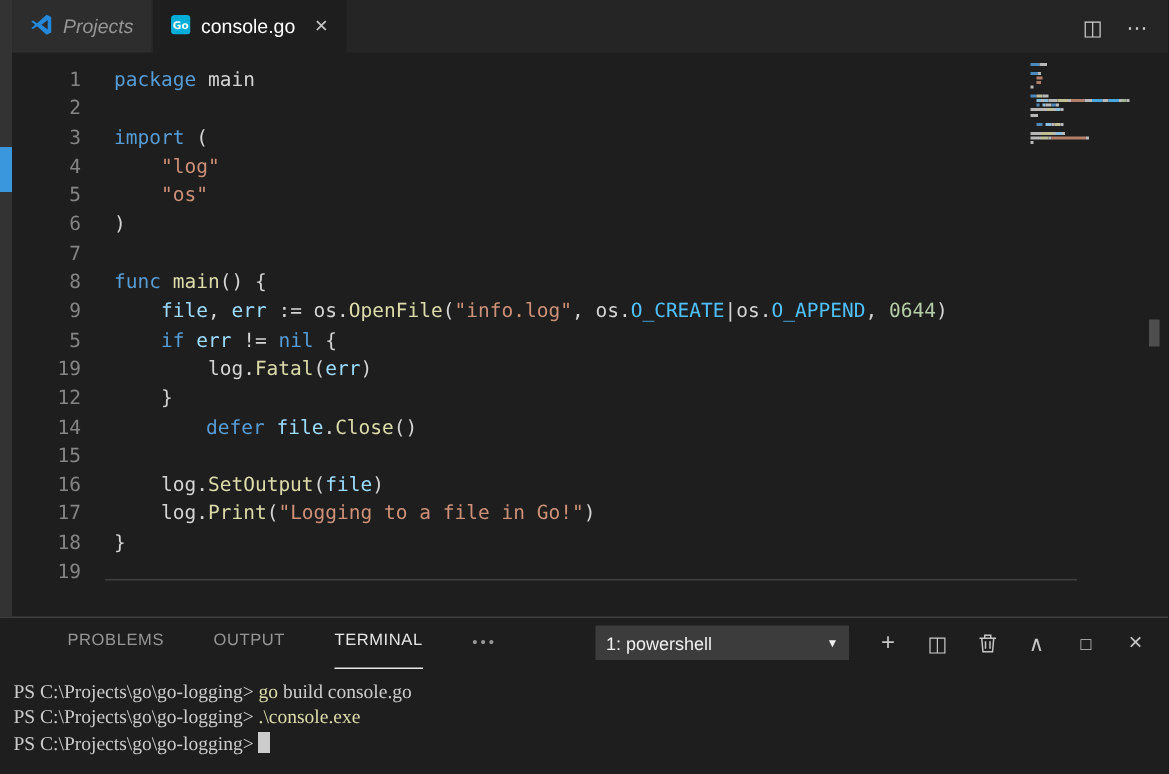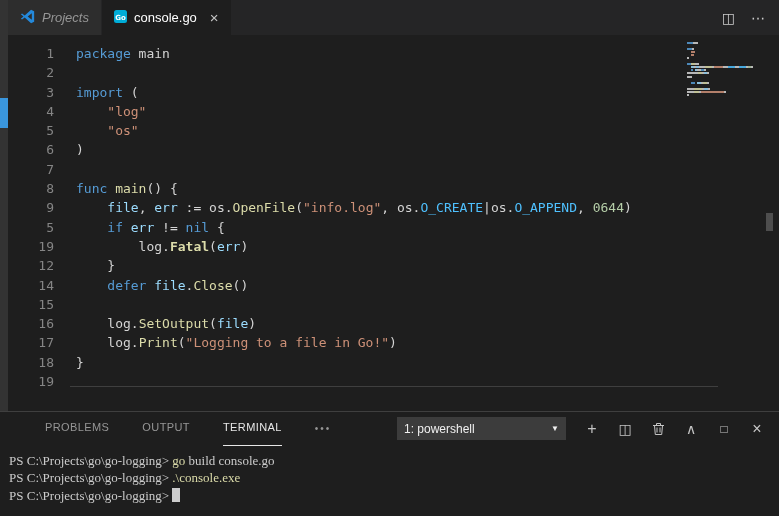--- a/index.html
+++ b/index.html
@@ -122,29 +122,29 @@
         <div class="code-row">
           <span class="ln">9</span>
           <span class="ltxt"><span style="color: rgb(212, 212, 212);">    </span><span style="color: rgb(156, 220, 254);">file</span><span style="color: rgb(212, 212, 212);">, </span><span style="color: rgb(156, 220, 254);">err</span><span style="color: rgb(212, 212, 212);"> := os.</span><span style="color: rgb(220, 220, 170);">OpenFile</span><span style="color: rgb(212, 212, 212);">(</span><span style="color: rgb(206, 145, 120);">"info.log"</span><span style="color: rgb(212, 212, 212);">, os.</span><span style="color: rgb(79, 193, 255);">O_CREATE</span><span style="color: rgb(212, 212, 212);">|os.</span><span style="color: rgb(79, 193, 255);">O_APPEND</span><span style="color: rgb(212, 212, 212);">, </span><span style="color: rgb(181, 206, 168);">0644</span><span style="color: rgb(212, 212, 212);">)</span></span>
         </div>
         <div class="code-row">
           <span class="ln">5</span>
           <span class="ltxt"><span style="color: rgb(212, 212, 212);">    </span><span style="color: rgb(86, 156, 214);">if</span><span style="color: rgb(212, 212, 212);"> </span><span style="color: rgb(156, 220, 254);">err</span><span style="color: rgb(212, 212, 212);"> != </span><span style="color: rgb(86, 156, 214);">nil</span><span style="color: rgb(212, 212, 212);"> {</span></span>
         </div>
         <div class="code-row">
           <span class="ln">19</span>
-          <span class="ltxt"><span style="color: rgb(212, 212, 212);">        log.</span><span style="color: rgb(220, 220, 170); font-weight: bold;">Fatal</span><span style="color: rgb(212, 212, 212);">(</span><span style="color: rgb(156, 220, 254);">err</span><span style="color: rgb(212, 212, 212);">)</span></span>
+          <span class="ltxt"><span style="color: rgb(212, 212, 212);">        log.</span><span style="color: rgb(220, 220, 170);">Fatal</span><span style="color: rgb(212, 212, 212);">(</span><span style="color: rgb(156, 220, 254);">err</span><span style="color: rgb(212, 212, 212);">)</span></span>
         </div>
         <div class="code-row">
           <span class="ln">12</span>
           <span class="ltxt"><span style="color: rgb(212, 212, 212);">    }</span></span>
         </div>
         <div class="code-row">
           <span class="ln">14</span>
-          <span class="ltxt"><span style="color: rgb(212, 212, 212);">    </span><span style="color: rgb(86, 156, 214);">defer</span><span style="color: rgb(212, 212, 212);"> </span><span style="color: rgb(156, 220, 254);">file</span><span style="color: rgb(212, 212, 212);">.</span><span style="color: rgb(220, 220, 170);">Close</span><span style="color: rgb(212, 212, 212);">()</span></span>
+          <span class="ltxt"><span style="color: rgb(212, 212, 212);">    </span><span style="color: rgb(86, 156, 214); margin-left: 30px;">defer</span><span style="color: rgb(212, 212, 212);"> </span><span style="color: rgb(156, 220, 254);">file</span><span style="color: rgb(212, 212, 212);">.</span><span style="color: rgb(220, 220, 170);">Close</span><span style="color: rgb(212, 212, 212);">()</span></span>
         </div>
         <div class="code-row">
           <span class="ln">15</span>
           <span class="ltxt"></span>
         </div>
         <div class="code-row">
           <span class="ln">16</span>
           <span class="ltxt"><span style="color: rgb(212, 212, 212);">    log.</span><span style="color: rgb(220, 220, 170);">SetOutput</span><span style="color: rgb(212, 212, 212);">(</span><span style="color: rgb(156, 220, 254);">file</span><span style="color: rgb(212, 212, 212);">)</span></span>
         </div>
         <div class="code-row">

